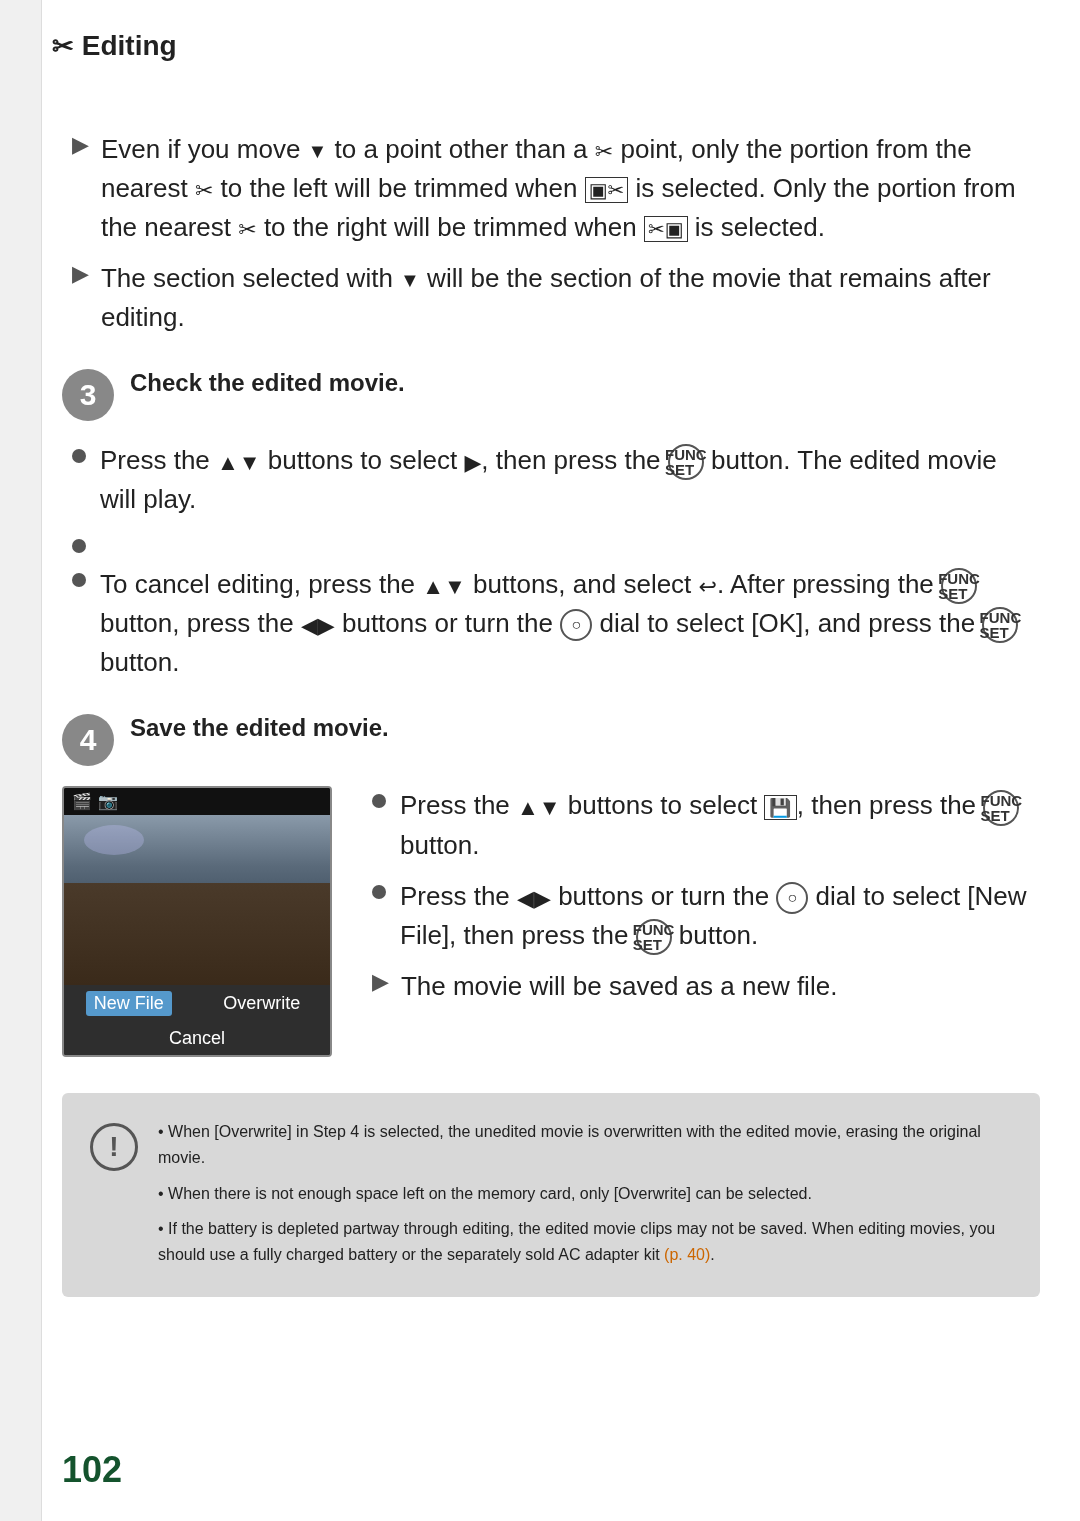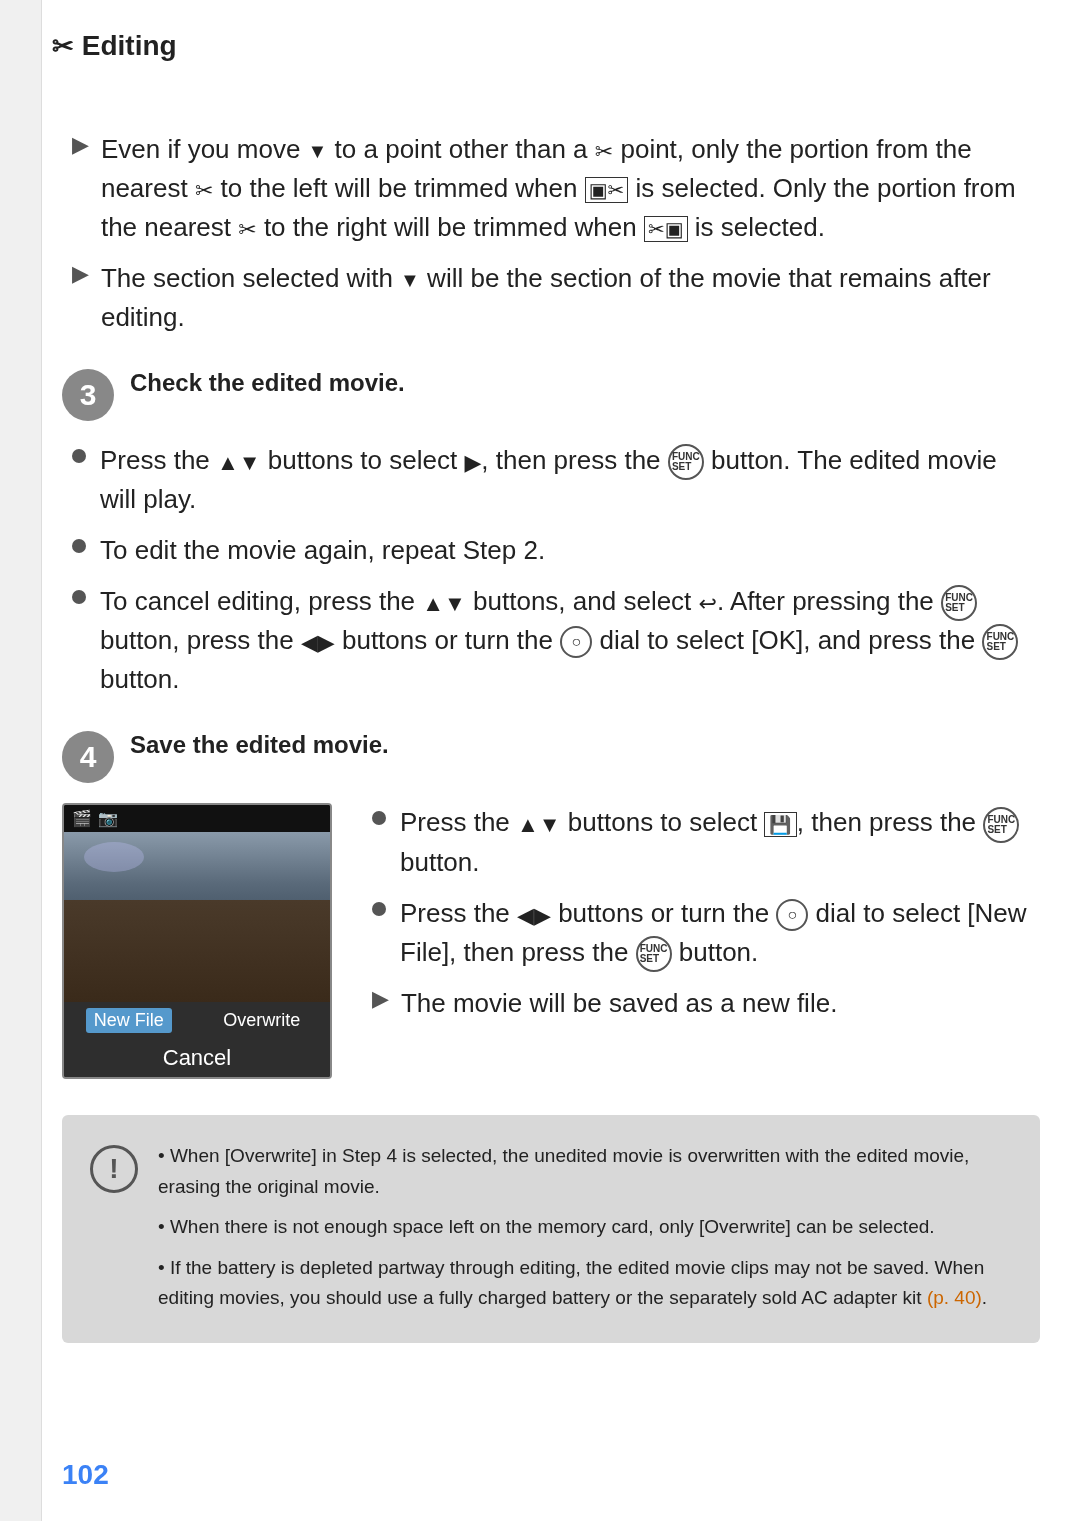--- a/index.html
+++ b/index.html
@@ -204,21 +204,21 @@
       padding: 2px 8px;
     }
 
     .menu-item.selected {
       background: #5599cc;
       border-radius: 3px;
     }
 
     .menu-item-cancel {
       color: white;
-      font-size: 22px;
+      font-size: 18px;
       text-align: center;
       padding: 2px 8px;
       width: 100%;
     }
 
     .camera-bottom-row {
       background: rgba(50,50,50,0.9);
       display: flex;
       justify-content: center;
       padding: 4px 0;
@@ -244,21 +244,21 @@
       align-items: center;
       justify-content: center;
       font-size: 28px;
       font-weight: bold;
       color: #555;
       flex-shrink: 0;
       margin-top: 4px;
     }
 
     .info-text {
-      font-size: 19px;
+      font-size: 16px;
       line-height: 1.6;
       color: #222;
     }
 
     .info-text p {
       margin-bottom: 10px;
     }
 
     .info-text p:last-child {
       margin-bottom: 4px;
@@ -266,43 +266,43 @@
 
     .link-text {
       color: #cc6600;
     }
 
     
     .page-number {
       position: absolute;
       bottom: 30px;
       left: 62px;
-      font-size: 28px;
-      font-weight: bold;
-      color: #3b82f6;
+      font-size: 36px;
+      font-weight: bold;
+      color: #14532d;
     }
 
     
     .func-btn {
       display: inline-flex;
       align-items: center;
       justify-content: center;
       width: 36px;
       height: 36px;
       border: 2px solid #555;
       border-radius: 50%;
       font-size: 14px;
       font-weight: bold;
       vertical-align: middle;
       line-height: 1;
       color: #333;
     }
 
     .func-btn-small {
-      font-size: 10px;
+      font-size: 15px;
     }
 
     .dial-icon {
       display: inline-flex;
       align-items: center;
       justify-content: center;
       width: 32px;
       height: 32px;
       border: 2px solid #555;
       border-radius: 50%;
@@ -390,23 +390,20 @@
         <div class="bullet-dot"></div>
         <span class="bullet-text">
           Press the <span class="arrow-icon">▲▼</span> buttons to select <span class="arrow-icon">▶</span>, then press the <span class="func-btn">
               <span class="func-btn-small">FUNC<br>SET</span>
             </span> button. The edited movie will play.
         </span>
       </div>
 
       <div class="bullet-item">
         <div class="bullet-dot"></div>
-        <span class="bullet-text">
-          To edit the movie again, repeat Step 2.
-        </span>
       </div>
 
       <div class="bullet-item">
         <div class="bullet-dot"></div>
         <span class="bullet-text">
           To cancel editing, press the <span class="arrow-icon">▲▼</span> buttons, and select <span class="undo-icon">↩</span>. After pressing the <span class="func-btn">
               <span class="func-btn-small">FUNC<br>SET</span>
             </span> button, press the <span class="arrow-icon">◀▶</span> buttons or turn the <span class="dial-icon">○</span> dial to select [OK], and press the <span class="func-btn">
               <span class="func-btn-small">FUNC<br>SET</span>
             </span> button.

